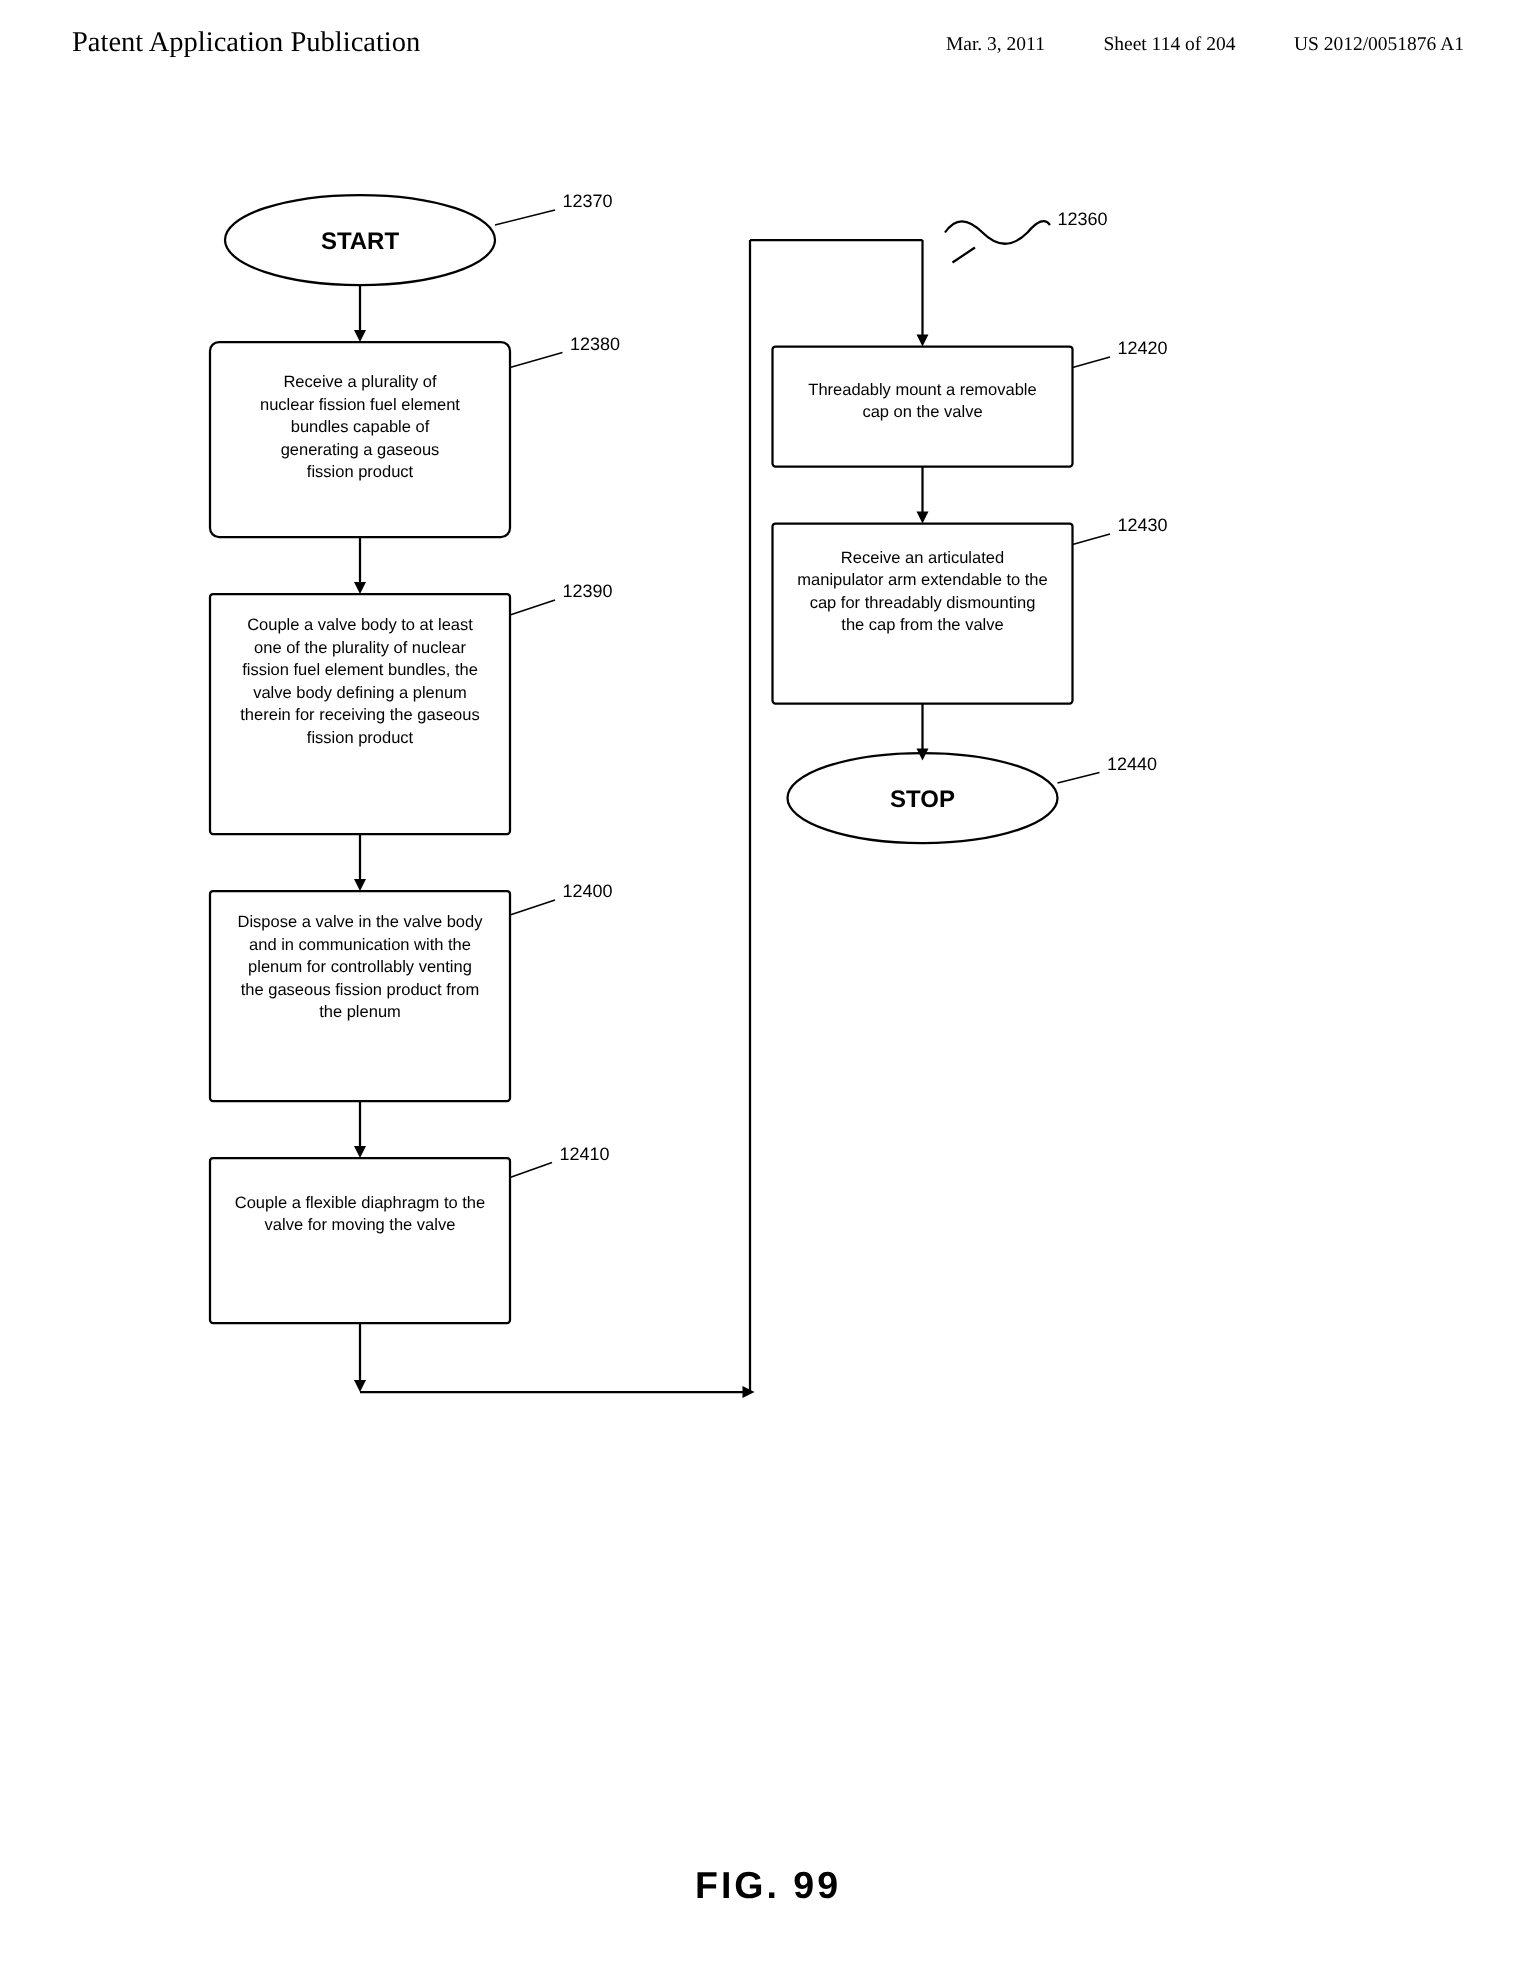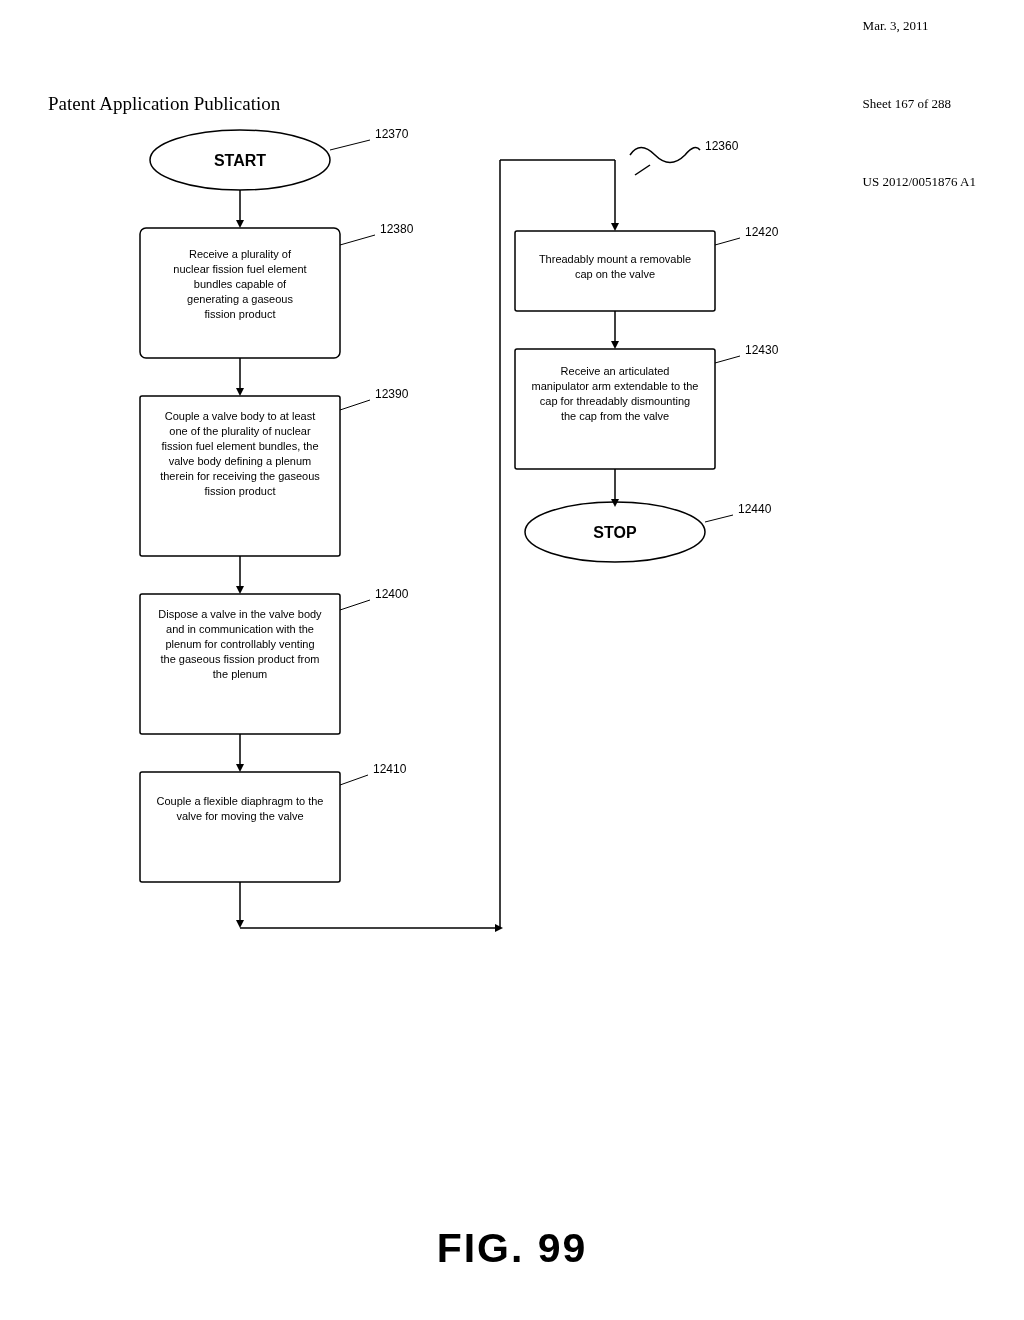--- a/index.html
+++ b/index.html
@@ -19,53 +19,52 @@
       padding: 18px 48px 0 48px;
       font-size: 13px;
     }
 
     .header-left {
       font-size: 19px;
     }
 
     .header-right {
       display: flex;
-      gap: 62px;
+      gap: 39px;
       font-size: 13px;
-      flex-direction: column;
     }
 
     
     .flowchart-container {
       position: absolute;
       top: 60px;
       left: 40px;
       width: 920px;
       height: 980px;
     }
 
     .fig-label {
       position: absolute;
       bottom: 48px;
       left: 50%;
       transform: translateX(-50%);
-      font-size: 41px;
+      font-size: 25px;
       font-weight: bold;
       font-family: Arial, sans-serif;
       letter-spacing: 2px;
     }
   </style>
 </head>
 <body>
 
 <div class="header">
   <div class="header-left">Patent Application Publication</div>
   <div class="header-right">
     <span>Mar. 3, 2011</span>
-    <span>Sheet 167 of 288</span>
+    <span>Sheet 114 of 204</span>
     <span>US 2012/0051876 A1</span>
   </div>
 </div>
 
 <div class="flowchart-container">
   <svg width="920" height="980" viewBox="0 0 920 980" xmlns="http://www.w3.org/2000/svg">
 
     <ellipse cx="200" cy="100" rx="90" ry="30" fill="none" stroke="#000" stroke-width="1.5"></ellipse>
     <text x="200" y="106" text-anchor="middle" font-family="Arial,sans-serif" font-size="16" font-weight="bold">START</text>
 

